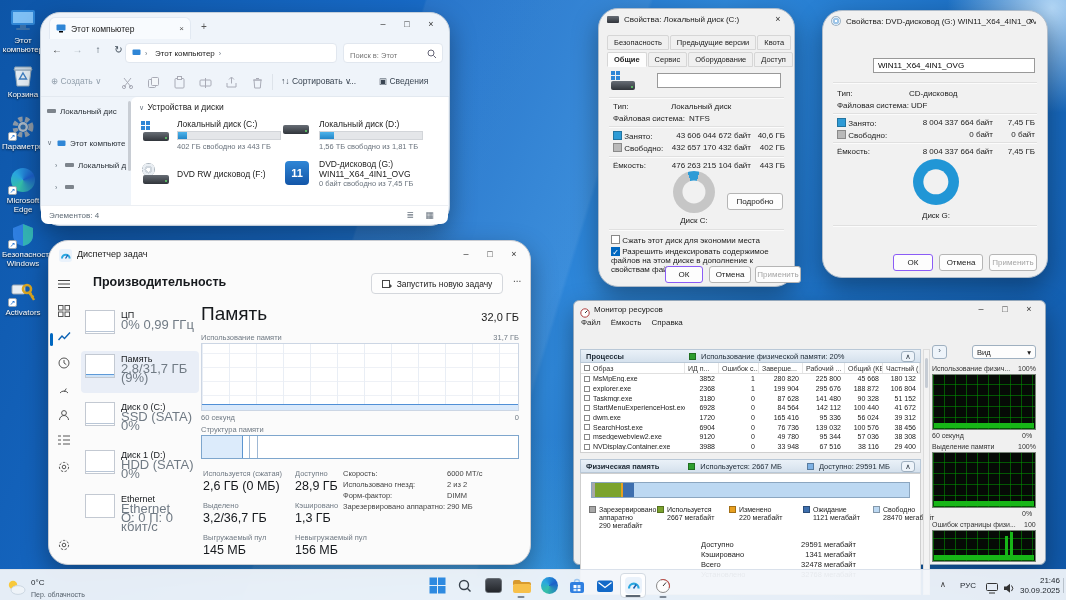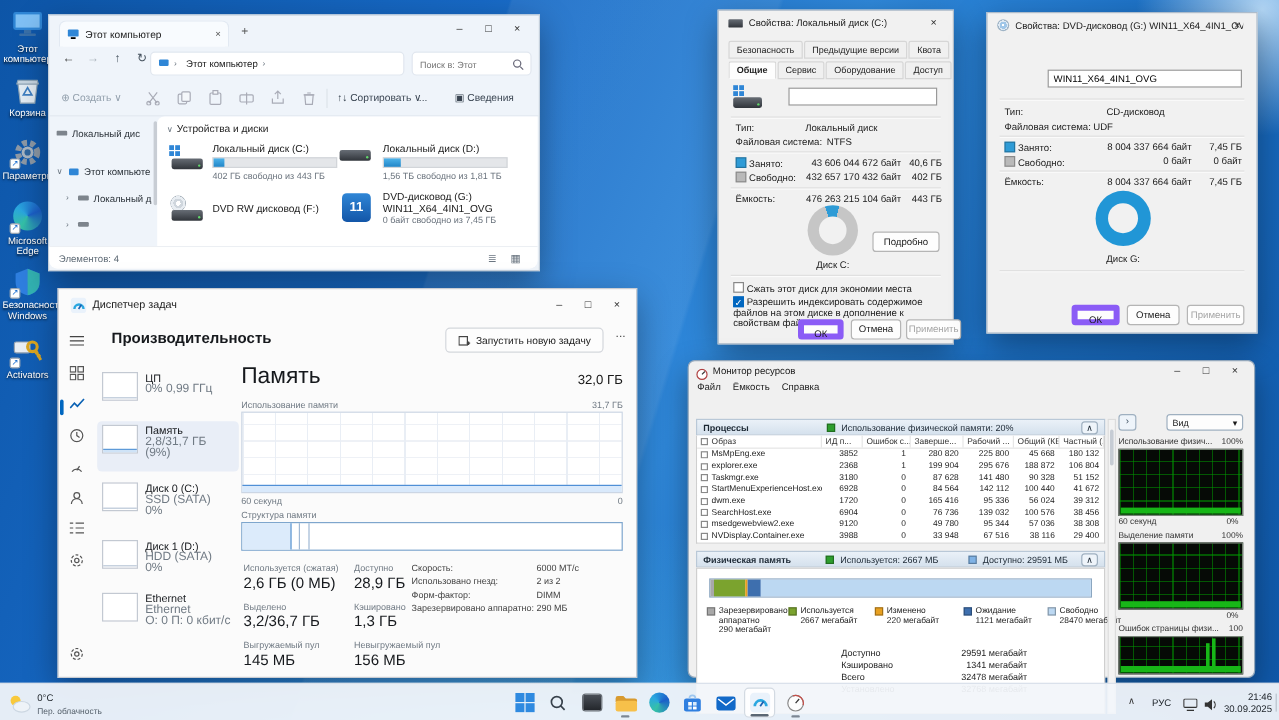--- a/index.html
+++ b/index.html
@@ -5,21 +5,21 @@
 *{margin:0;padding:0;box-sizing:border-box}
 html,body{width:1066px;height:600px;overflow:hidden}
 body{font-family:"Liberation Sans",sans-serif;color:#1a1a1a}
 .abs{position:absolute}
 #desktop{position:relative;width:1066px;height:600px;overflow:hidden;
  background:
  radial-gradient(circle 150px at 1052px 8px, rgba(205,233,255,.85), rgba(205,233,255,0) 70%),
  radial-gradient(ellipse 760px 380px at 48% 118%, rgba(85,195,240,.55), rgba(85,195,240,0) 72%),
  linear-gradient(107deg, rgba(255,255,255,0) 34%, rgba(255,255,255,.07) 34.2%, rgba(255,255,255,.07) 52%, rgba(255,255,255,0) 52.3%),
  linear-gradient(115deg,#0d55a7 0%,#1769c5 30%,#2f88da 54%,#1b6fc4 74%,#0f57a8 100%);}
-.win{position:absolute;border-radius:0;box-shadow:0 10px 26px rgba(0,0,0,.35)}.t8{font-size:8px}.t85{font-size:8.5px}.t9{font-size:9px}
+.win{position:absolute;border-radius:20px;box-shadow:0 10px 26px rgba(0,0,0,.35)}.t8{font-size:8px}.t85{font-size:8.5px}.t9{font-size:9px}
 .gray{color:#5f6b76}.right{text-align:right}.nowrap{white-space:nowrap;overflow:hidden}
 
 .dicon{position:absolute;left:2px;width:42px;text-align:center;cursor:default}
 .dicon .lbl{font-size:8px;line-height:9px;color:#fff;text-shadow:0 1px 2px rgba(0,0,0,.85);margin-top:2px}
 .dicon .ic{position:relative;width:28px;height:26px;margin:0 auto}
 .scut{position:absolute;left:-1px;bottom:-1px;width:9px;height:9px;background:#fff;border:1px solid #9aa6b2;border-radius:2px;font-size:7px;line-height:7px;color:#1a6ed0}
 
 .wc{position:absolute;top:0;display:flex}
 .wc span{width:24px;height:22px;text-align:center;line-height:22px;font-size:9px;color:#333}
 
@@ -45,38 +45,38 @@
 
 .dlg{background:#f1f1f1;border:1px solid #aebccb}
 .dtitle{position:absolute;left:0;top:0;right:0;height:20px;display:flex;align-items:center;gap:5px;padding:0 8px;font-size:8px;color:#1a1a1a}
 .dclose{position:absolute;right:6px;top:3px;width:20px;height:15px;text-align:center;line-height:15px;font-size:9px;color:#333}
 .ctab{display:inline-block;padding:2px 6px;font-size:7.5px;background:#f0f0f0;border:1px solid #d6d6d6;border-radius:2px 2px 0 0;color:#222;margin-right:1px}
 .ctab.on{background:#fdfdfd;border-bottom:1px solid #fdfdfd;position:relative;font-weight:bold}
 .sep{position:absolute;left:10px;right:10px;height:1px;background:#e0e0e0;box-shadow:0 1px 0 #fbfbfb}
 .frow{position:absolute;font-size:8px;color:#222}
 .sq10{width:9px;height:9px;display:inline-block;vertical-align:-1px;border:1px solid rgba(0,0,0,.25)}
 .btn{position:absolute;font-size:8px;height:17px;background:#fdfdfd;border:1px solid #b5b5b5;border-radius:3px;text-align:center;line-height:15px;color:#1a1a1a}
-.btn.def{border:5px solid #8b5cf6}
+.btn.def{border:1px solid #8b5cf6}
 .btn.dis{color:#a5a5a5}
 .cbx{width:9px;height:9px;border:1px solid #878787;background:#fff;display:inline-block;vertical-align:-1px;font-size:8px;line-height:9px;text-align:center}
 .cbx.on{background:#0067c0;border-color:#0067c0;color:#fff}
 .donut{position:absolute;border-radius:50%}
 .donut:after{content:"";position:absolute;left:50%;top:50%;transform:translate(-50%,-50%);width:55%;height:55%;border-radius:50%;background:#f1f1f1}
 
 #taskmgr{left:48px;top:240px;width:483px;height:325px;background:#fbfbfb;border:1px solid #c9ccd2}
 .rail{position:absolute;left:0;top:26px;bottom:0;width:30px}
 .rico{position:absolute;left:7px;width:16px;height:16px;color:#444;text-align:center}
 .rico svg{display:block;margin:0 auto}
 .card{position:absolute;left:32px;width:118px;display:flex;gap:6px;padding:3px 4px;border-radius:4px}
 .card.sel{background:#e9eef7}
 .mg{width:30px;height:24px;border:1px solid #c3c9d2;background:#fff;position:relative;flex:none}
 .mg i{position:absolute;left:0;right:0;bottom:0;height:2px;background:#cfe3f7;border-top:1px solid #5e9ad8}
 .mg.mem i{height:3px}
 .card .ct{font-size:9px;color:#16191d}
-.card .c2,.card .c3{font-size:10px;color:#707a84;line-height:9px}
+.card .c2,.card .c3{font-size:13px;color:#707a84;line-height:9px}
 .tmchart{position:absolute;border:1px solid #ccd6e4;background:#fff;
  background-image:repeating-linear-gradient(90deg,#e9eef5 0,#e9eef5 1px,transparent 1px,transparent 27px),repeating-linear-gradient(0deg,#eef1f6 0,#eef1f6 1px,transparent 1px,transparent 14px)}
 .tmfill{position:absolute;left:0;right:0;bottom:0;height:6px;background:#d9e9fb;border-top:1px solid #4f8fd6}
 .comp{position:absolute;border:1px solid #7ea6cd;background:#fff}
 .comp .f1{position:absolute;left:0;top:0;bottom:0;width:13%;background:#dcebfb;border-right:1px solid #5c95d0}
 .comp .l1{position:absolute;top:0;bottom:0;width:1px;background:#9fb8d4}
 .stl{font-size:7.5px;color:#707a84}
 .stv{font-size:12.5px;color:#16191d}
 .hwrow{position:absolute;font-size:7.5px;color:#444}
 
@@ -386,21 +386,21 @@
 
   <div class="win dlg" style="left:822px;top:10px;width:226px;height:268px">
     <div class="dtitle">
       <span style="width:10px;height:10px;border-radius:50%;background:radial-gradient(circle,#fff 0 1px,#9fc6e8 1px 3px,#dde8f2 3px 4px,#9fb4c6 4px);display:inline-block"></span>
       <span class="nowrap" style="max-width:190px">Свойства: DVD-дисковод (G:) WIN11_X64_4IN1_OVG</span>
     </div>
     <span class="dclose">×</span>
     <input class="abs" style="left: 50px; top: 47px; width: 162px; height: 15px; border: 1px solid rgb(153, 153, 153); font-size: 8px; padding: 0px 4px;" value="WIN11_X64_4IN1_OVG">
     <div class="sep" style="top:71px"></div>
     <span class="frow" style="left:14px;top:78px">Тип:</span>
-    <span class="frow" style="left:99px;top:78px">CD-дисковод</span>
+    <span class="frow" style="left:86px;top:78px">CD-дисковод</span>
     <span class="frow" style="left:14px;top:90px">Файловая система:</span>
     <span class="frow" style="left:88px;top:90px">UDF</span>
     <div class="sep" style="top:102px"></div>
     <span class="frow" style="left:14px;top:107px"><span class="sq10" style="background:#2e9bd6"></span> <span>Занято:</span></span>
     <span class="frow right" style="left:80px;top:107px;width:90px">8 004 337 664 байт</span>
     <span class="frow right" style="left:176px;top:107px;width:36px">7,45 ГБ</span>
     <span class="frow" style="left:14px;top:119px"><span class="sq10" style="background:#b9b9b9"></span> <span>Свободно:</span></span>
     <span class="frow right" style="left:80px;top:119px;width:90px">0 байт</span>
     <span class="frow right" style="left:176px;top:119px;width:36px">0 байт</span>
     <div class="sep" style="top:131px"></div>

